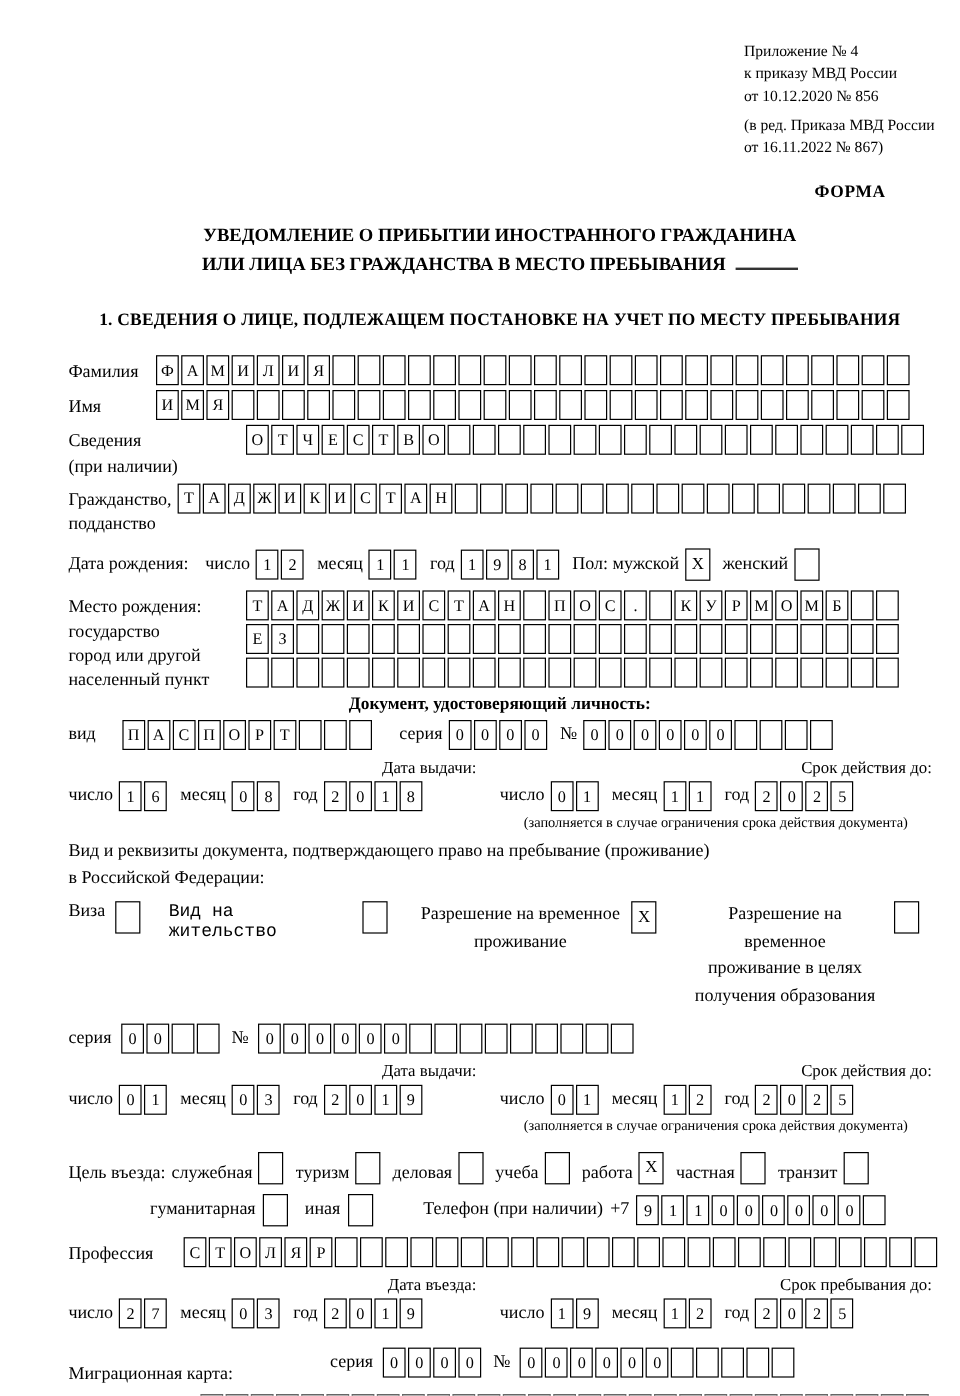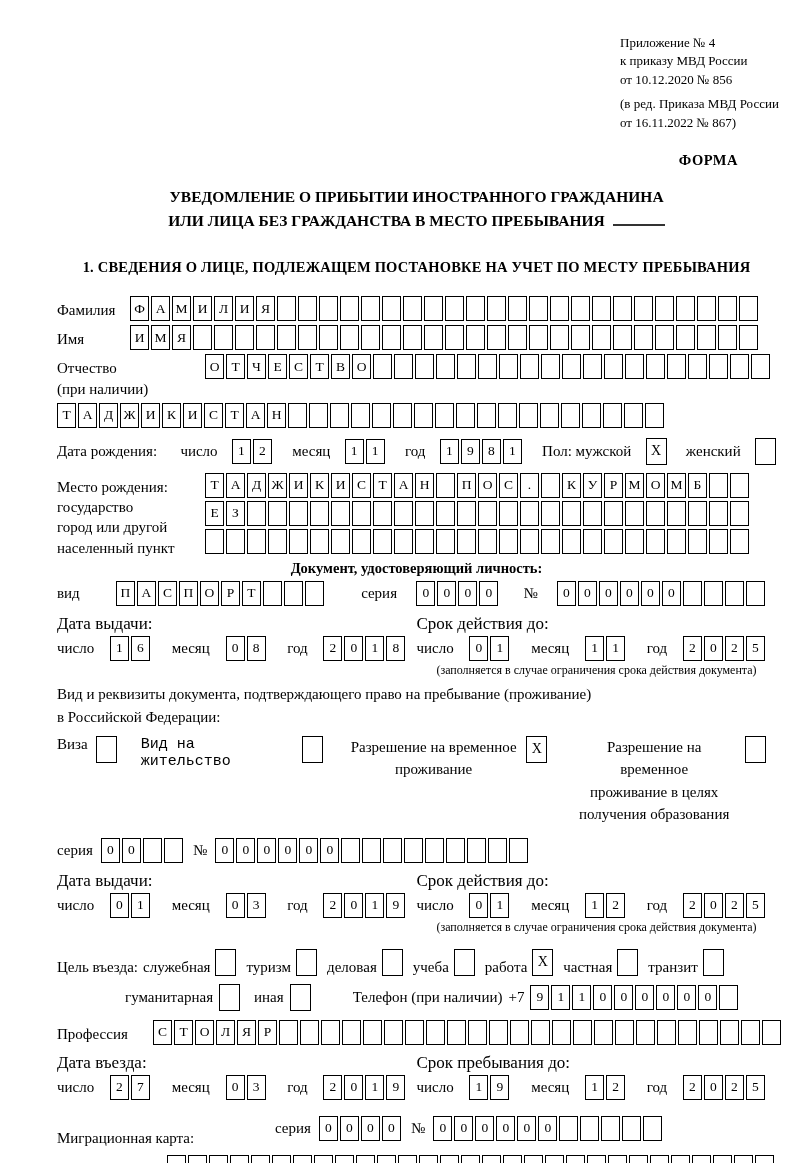--- a/index.html
+++ b/index.html
@@ -34,24 +34,24 @@
   .cellrows { display:flex; flex-direction:column; }
   .cellrows .cells { margin-bottom:3px; }
 
   .w73  { width:73px; }
   .w91  { width:91px; }
   .w148 { width:148px; }
 
   
   .two-col { display:flex; margin-top:8px; }
   .dcol { width:50%; }
-  .date-heading { text-align:left; font-size:17px; }
+  .date-heading { text-align:right; font-size:14px; }
   .dcol-l .date-heading { width:340px; }
   .dcol-r .date-heading { width:360px;font-family:Liberation Serif, serif; }
-  .date-row { display:flex; align-items:center; margin-top:2px;justify-content:space-between; }
+  .date-row { display:flex; align-items:center; margin-top:2px; }
   .date-row .lbl { margin-right:5px; }
   .date-row .cells { margin-right:9px; }
   .note2 { font-size:12px; margin-top:2px; text-align:center; width:470px; margin-left:-55px; }
 
   
   .center-bold { text-align:center; font-weight:bold; font-size:14.5px; margin-top:10px; }
   .chk { flex:none; width:21px; height:27px; border:1.5px solid #000;
          display:inline-flex; align-items:center; justify-content:center; font-size:14px; }
 
   .permit-row { display:flex; align-items:flex-start; margin-top:10px; }
@@ -171,21 +171,21 @@
         <span class="cell"></span>
         <span class="cell"></span>
         <span class="cell"></span>
         <span class="cell"></span>
         <span class="cell"></span>
       </div>
   </div>
 
   <div class="frow">
     <div class="flabel w148">
-      <div>Отчество</div>
+      <div>Сведения</div>
       <div>(при наличии)</div>
     </div>
     <div class="cells">
         <span class="cell">О</span>
         <span class="cell">Т</span>
         <span class="cell">Ч</span>
         <span class="cell">Е</span>
         <span class="cell">С</span>
         <span class="cell">Т</span>
         <span class="cell">В</span>
@@ -206,20 +206,24 @@
         <span class="cell"></span>
         <span class="cell"></span>
         <span class="cell"></span>
         <span class="cell"></span>
         <span class="cell"></span>
         <span class="cell"></span>
       </div>
   </div>
 
   <div class="frow">
+    <div class="flabel w91">
+      <div>Гражданство,</div>
+      <div>подданство</div>
+    </div>
     <div class="cells">
         <span class="cell">Т</span>
         <span class="cell">А</span>
         <span class="cell">Д</span>
         <span class="cell">Ж</span>
         <span class="cell">И</span>
         <span class="cell">К</span>
         <span class="cell">И</span>
         <span class="cell">С</span>
         <span class="cell">Т</span>

